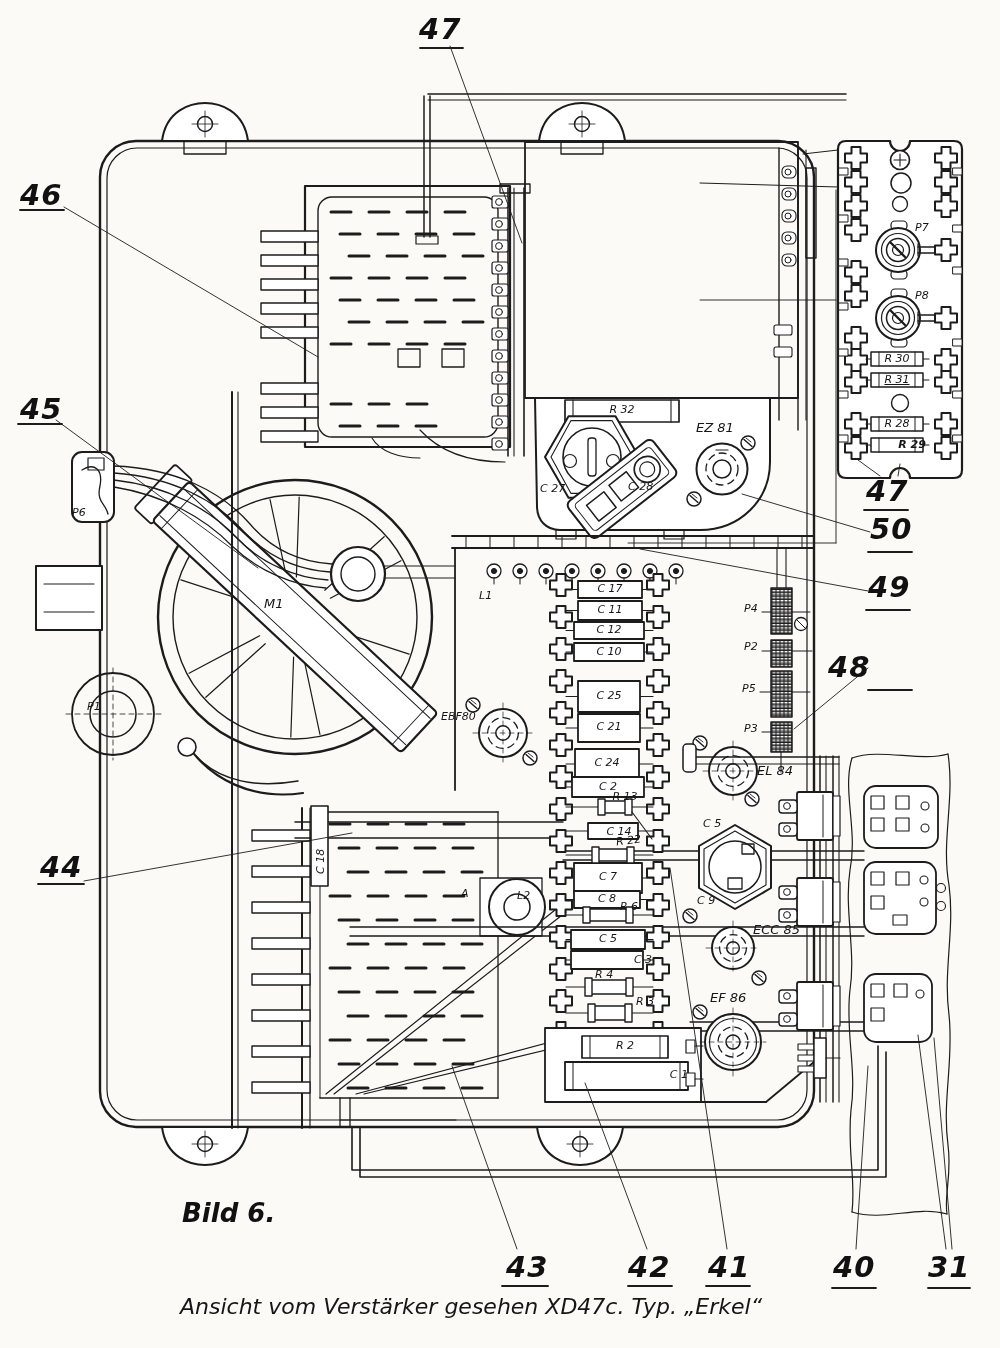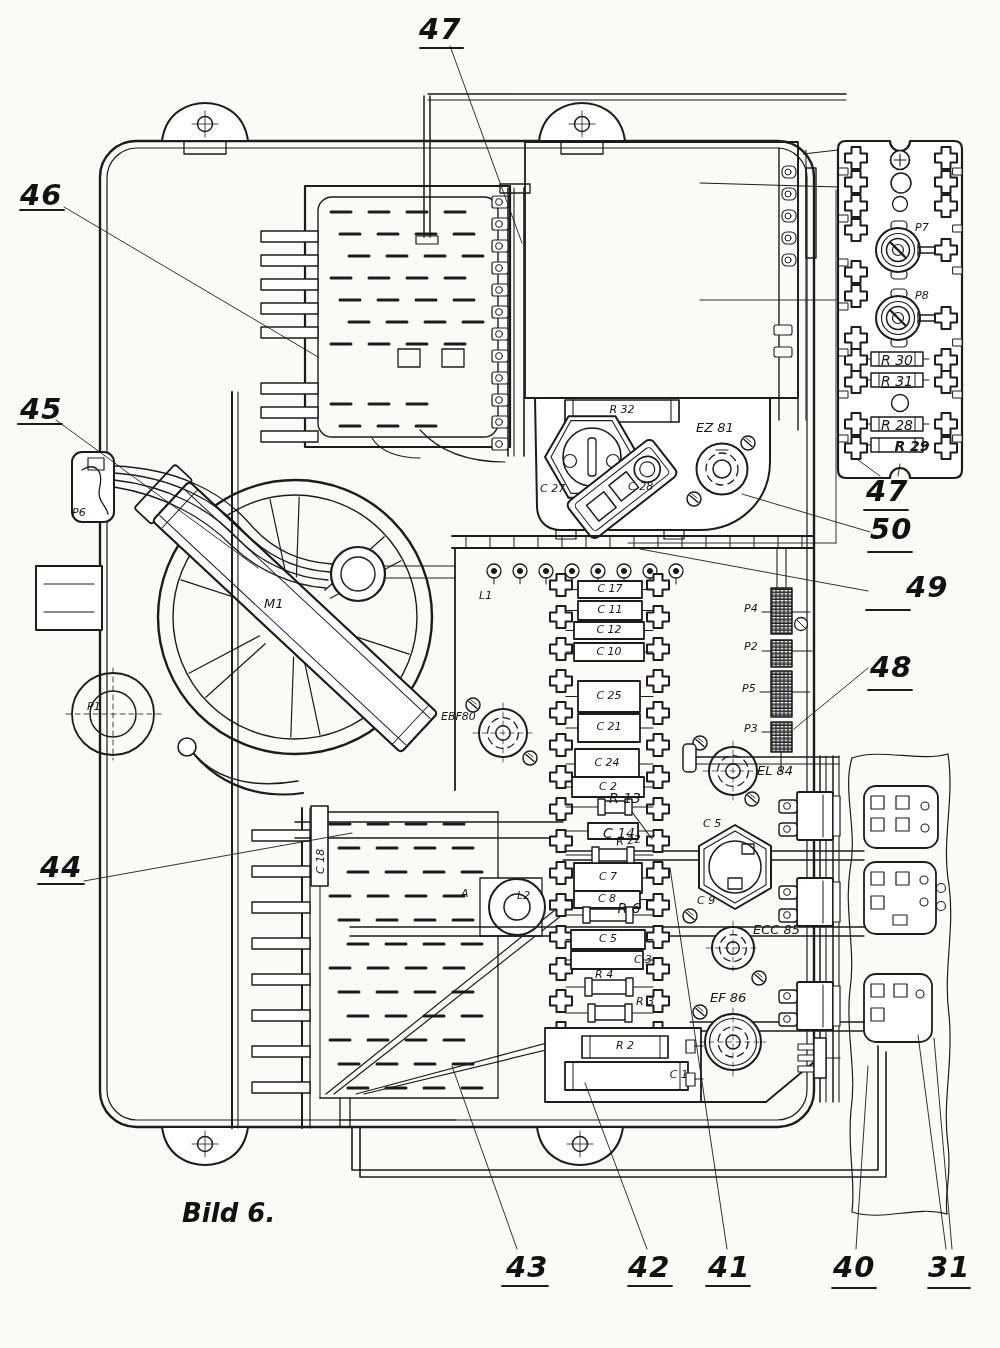--- a/index.html
+++ b/index.html
@@ -2,21 +2,21 @@
 <html><head>
 <meta charset="utf-8">
 <style>
   html,body{margin:0;padding:0;background:#e8e8e4;}
   .page{position:relative;width:1000px;height:1348px;background:#fbfaf7;overflow:hidden;
         font-family:"DejaVu Sans",sans-serif;color:#1c1c1c;}
   #art{position:absolute;left:0;top:0;}
   #art *{stroke:#1c1c1c;stroke-linecap:round;stroke-linejoin:round;}
   .lbl{position:absolute;font:italic 13px "DejaVu Sans",sans-serif;color:#161616;white-space:nowrap;}
   .sm{font-size:11px;}
-  .xs{font-size:14px;}
+  .xs{font-size:11px;}
   .box{text-align:center;}
   .callout{position:absolute;font:italic 700 29px "DejaVu Sans",sans-serif;color:#111;letter-spacing:1px;white-space:nowrap;}
   .figtag{position:absolute;font:italic 700 26px "DejaVu Sans",sans-serif;color:#111;}
   .caption{position:absolute;font:italic 22px "DejaVu Sans",sans-serif;color:#161616;white-space:nowrap;}
   .rot{transform:rotate(-90deg);transform-origin:0 0;}
   .tilt{transform:rotate(-7deg);}
 </style>
 </head>
 <body>
 
@@ -720,22 +720,22 @@
   <div class="callout" style="left:419px;top:12px;">47</div>
   <div class="callout" style="left:20px;top:392px;">45</div>
   <div class="callout" style="left:40px;top:850px;">44</div>
   <div class="callout" style="left:506px;top:1250px;">43</div>
   <div class="callout" style="left:628px;top:1250px;">42</div>
   <div class="callout" style="left:708px;top:1250px;">41</div>
   <div class="callout" style="left:833px;top:1250px;">40</div>
   <div class="callout" style="left:928px;top:1250px;">31</div>
   <div class="callout" style="left:866px;top:474px;">47</div>
   <div class="callout" style="left:870px;top:512px;">50</div>
-  <div class="callout" style="left:868px;top:570px;margin-left:38px;">49</div>
-  <div class="callout" style="left:870px;top:650px;">48</div>
+  <div class="callout" style="left:868px;top:570px;">49</div>
+  <div class="callout" style="left:828px;top:650px;">48</div>
 
   <div class="lbl sm" style="left:72px;top:506px;">P6</div>
   <div class="lbl sm" style="left:87px;top:700px;">P1</div>
   <div class="lbl" style="left:264px;top:596px;">M1</div>
   <div class="lbl sm" style="left:479px;top:589px;">L1</div>
   <div class="lbl sm" style="left:517px;top:889px;">L2</div>
   <div class="lbl sm" style="left:461px;top:887px;">A</div>
   <div class="lbl sm" style="left:441px;top:710px;">EBF80</div>
   <div class="lbl sm rot" style="left:314px;top:874px;">C 18</div>
   <div class="lbl sm" style="left:540px;top:482px;">C 27</div>
@@ -773,13 +773,14 @@
   <div class="lbl sm" style="left:595px;top:968px;">R 4</div>
   <div class="lbl sm" style="left:616px;top:995px;margin-left:20px;">R 3</div>
   <div class="lbl box sm" style="left:582px;top:1039px;width:86px;">R 2</div>
   <div class="lbl box sm" style="left:565px;top:1068px;width:123px;text-align:right;">C 1</div>
   <div class="lbl box xs" style="left:871px;top:352px;width:52px;">R 30</div>
   <div class="lbl box xs" style="left:871px;top:373px;width:52px;text-decoration:underline;">R 31</div>
   <div class="lbl box xs" style="left:871px;top:417px;width:52px;">R 28</div>
   <div class="lbl box xs" style="left:884px;top:438px;width:56px;font-weight:bold;">R 29</div>
 
   <div class="figtag" style="left:182px;top:1198px;">Bild 6.</div>
+  <div class="caption" style="left:180px;top:1294px;">Ansicht vom Verstärker gesehen XD47c. Typ. „Erkel“</div>
 </div>
 
 </body></html>

